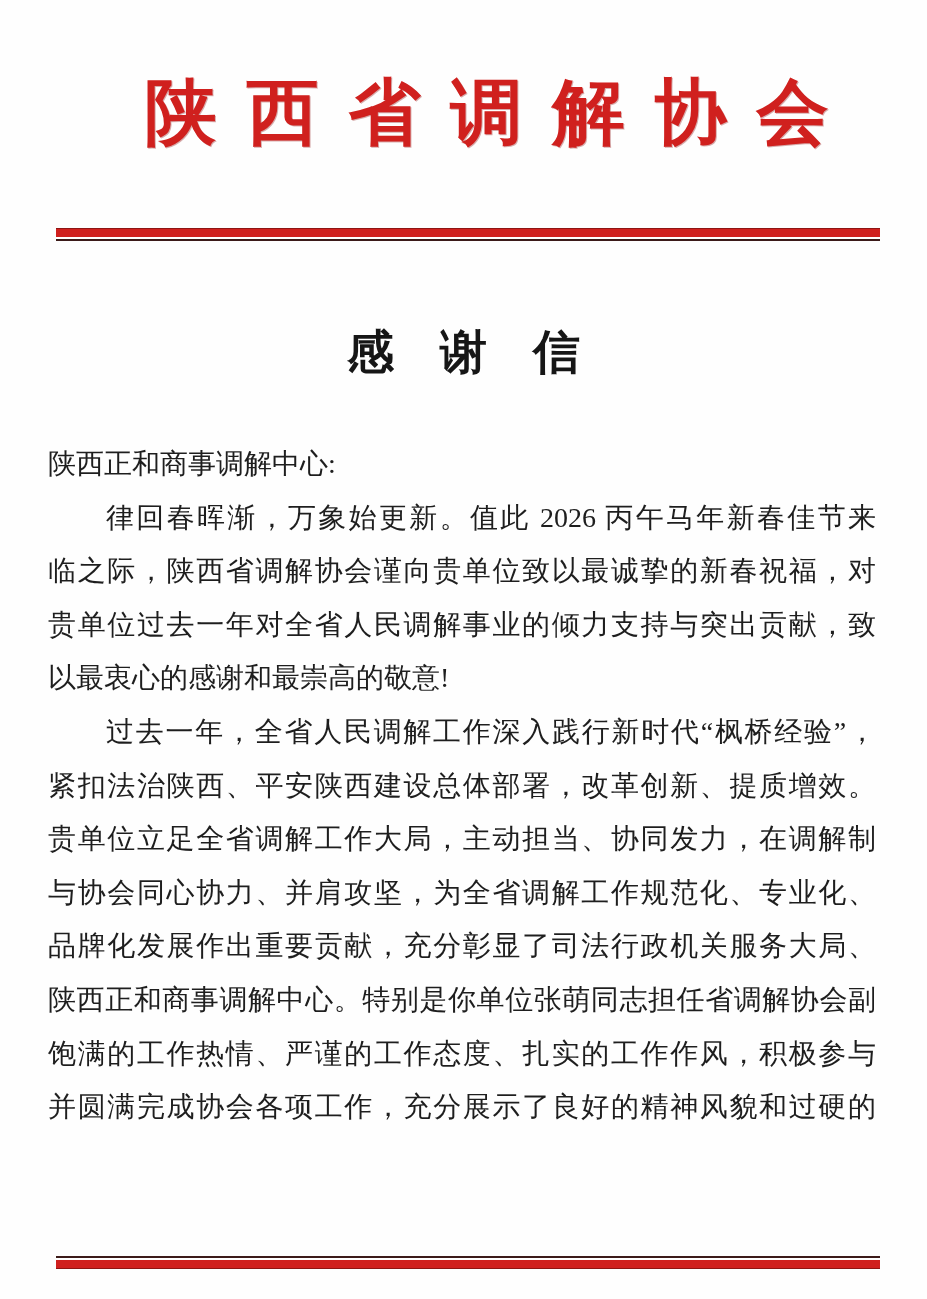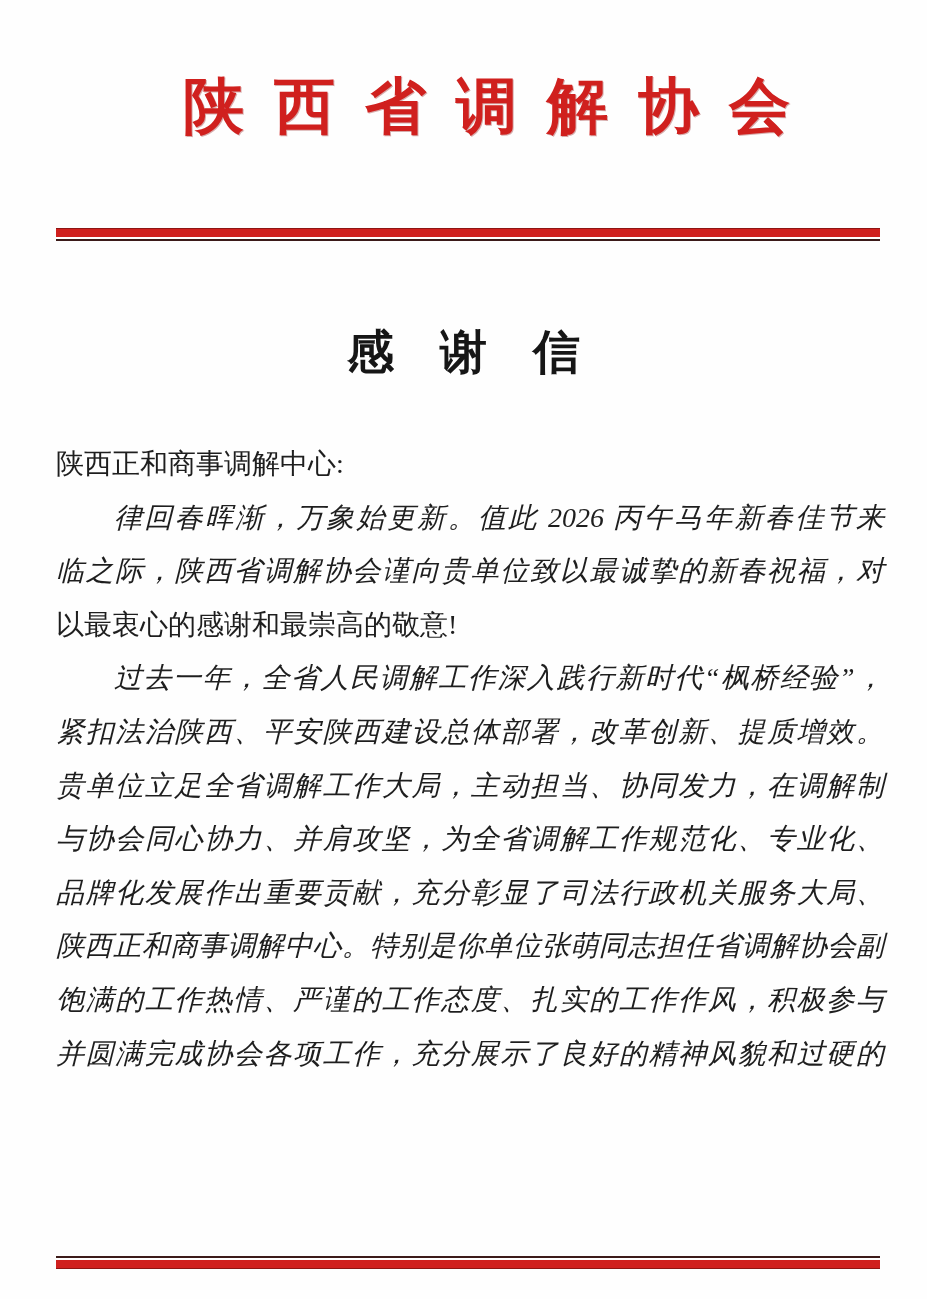--- a/index.html
+++ b/index.html
@@ -13,21 +13,21 @@
   .page {
     position: absolute; inset: 0;
     background: #fefefe;
   }
   
   .org-title {
     position: absolute;
     top: 72px; left: 0; right: 0;
     text-align: center;
     color: #d0201e;
-    font-size: 61px;
+    font-size: 72px;
     font-weight: bold;
     line-height: 1.15;
     white-space: nowrap;
     padding-left: 46px;
   }
   .org-title .spread {
     letter-spacing: 30px;
     margin-right: -30px; 
     text-shadow: 1px 1px 0 rgba(140,20,20,0.35);
   }
@@ -53,32 +53,31 @@
     white-space: nowrap;
   }
   .letter-title .spread {
     letter-spacing: 46px;
     margin-right: -46px;
     text-align: right;
   }
   
   .letter-body {
     position: absolute;
-    top: 437px; left: 56px;
+    top: 437px; left: 48px;
     width: 828px;
     color: #1e1e1e;
     font-size: 28px;
     line-height: 53.6px;
   }
   .line { white-space: nowrap; }
   .line.justify {
     white-space: normal;
     text-align: justify;
     text-align-last: justify;
-    font-style: italic;
   }
   .line.indent { text-indent: 58px; }
 </style>
 </head>
 <body>
 
 <div class="page">
 
   <div class="org-title">
     <span class="spread">陕西省调解协会</span>
@@ -92,20 +91,21 @@
 
   <div class="letter-title">
     <span class="spread">感谢信</span>
   </div>
 
   <div class="letter-body">
     <div class="line">陕西正和商事调解中心:</div>
 
     <div class="line justify indent">律回春晖渐，万象始更新。值此 2026 丙午马年新春佳节来</div>
     <div class="line justify">临之际，陕西省调解协会谨向贵单位致以最诚挚的新春祝福，对</div>
+    <div class="line justify">贵单位过去一年对全省人民调解事业的倾力支持与突出贡献，致</div>
     <div class="line">以最衷心的感谢和最崇高的敬意!</div>
 
     <div class="line justify indent">过去一年，全省人民调解工作深入践行新时代“枫桥经验”，</div>
     <div class="line justify">紧扣法治陕西、平安陕西建设总体部署，改革创新、提质增效。</div>
     <div class="line justify">贵单位立足全省调解工作大局，主动担当、协同发力，在调解制</div>
     <div class="line justify">与协会同心协力、并肩攻坚，为全省调解工作规范化、专业化、</div>
     <div class="line justify">品牌化发展作出重要贡献，充分彰显了司法行政机关服务大局、</div>
     <div class="line justify">陕西正和商事调解中心。特别是你单位张萌同志担任省调解协会副</div>
     <div class="line justify">饱满的工作热情、严谨的工作态度、扎实的工作作风，积极参与</div>
     <div class="line justify">并圆满完成协会各项工作，充分展示了良好的精神风貌和过硬的</div>

